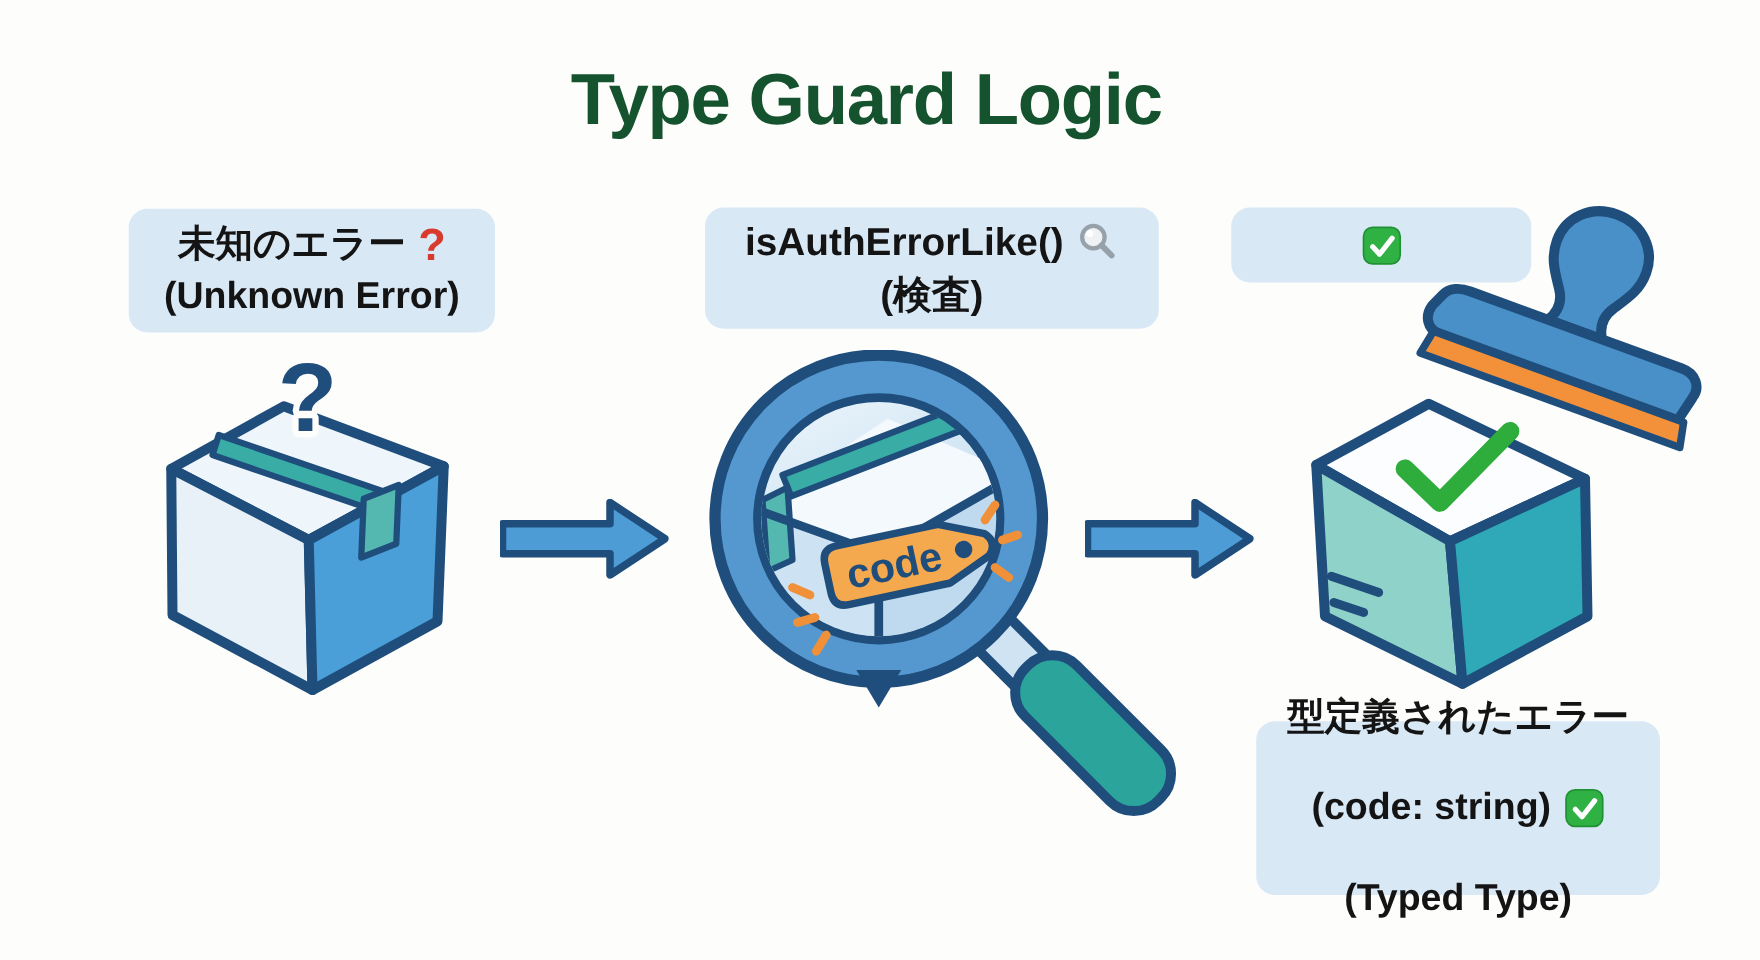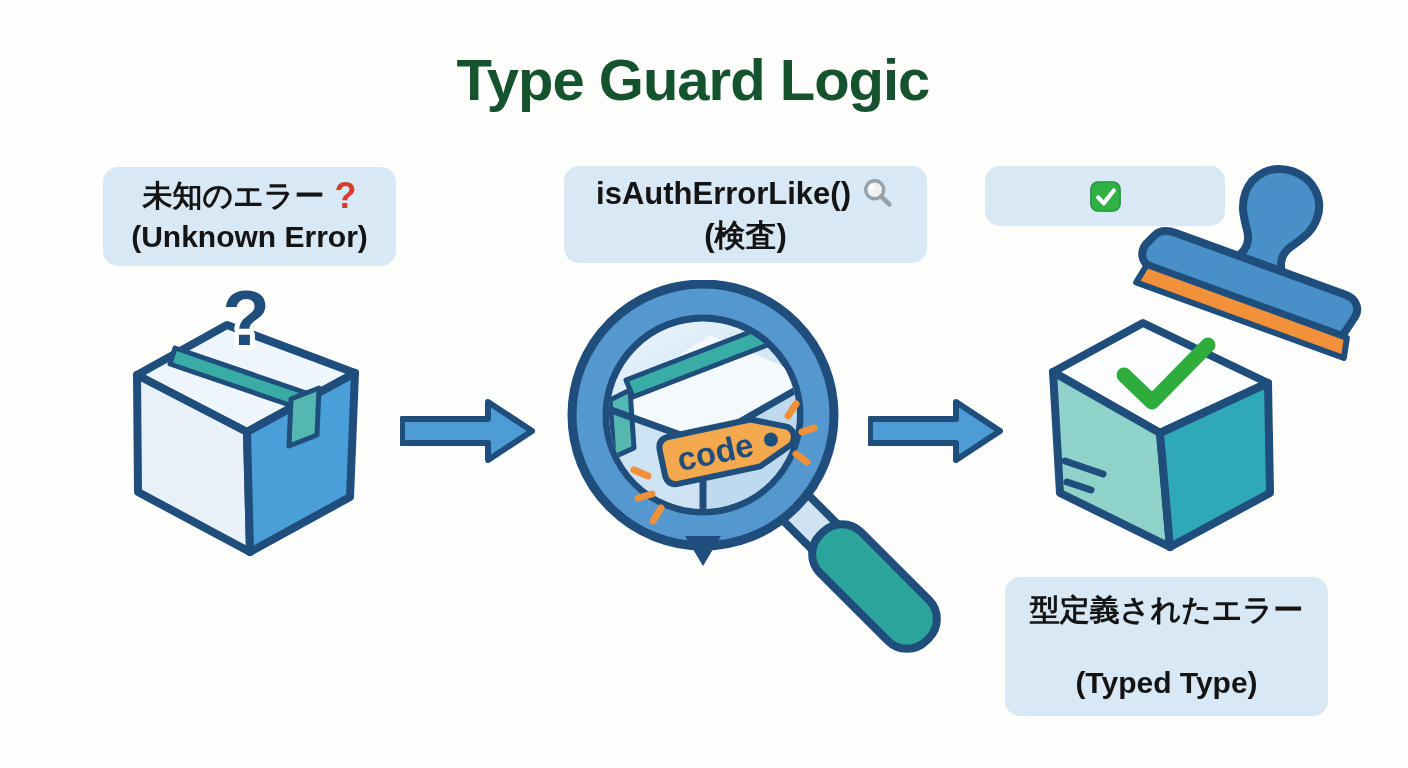--- a/index.html
+++ b/index.html
@@ -64,20 +64,27 @@
       <svg class="emoji-svg" viewBox="0 0 36 36">
         <rect x="2" y="2" width="32" height="32" rx="8" fill="#2fb143" stroke="#219136" stroke-width="1.5"></rect>
         <path d="M 10 19 L 16 25.5 L 27 11.5" fill="none" stroke="#ffffff" stroke-width="4.5" stroke-linecap="round" stroke-linejoin="round"></path>
       </svg>
     </div>
   </div>
 
   <div class="label" id="label-typed">
     <div class="row">
       <span>型定義されたエラー</span>
+    </div>
+    <div class="row">
+      <span>(code: string)</span>
+      <svg class="emoji-svg" viewBox="0 0 36 36">
+        <rect x="2" y="2" width="32" height="32" rx="8" fill="#2fb143" stroke="#219136" stroke-width="1.5"></rect>
+        <path d="M 10 19 L 16 25.5 L 27 11.5" fill="none" stroke="#ffffff" stroke-width="4.5" stroke-linecap="round" stroke-linejoin="round"></path>
+      </svg>
     </div>
     <div class="row">
       <span>(Typed Type)</span>
     </div>
   </div>
 
   <svg class="illus" style="left:105px; top:265px;" width="285" height="300" viewBox="0 0 285 300">
     <polygon points="122,60 250,108 142,167 32,110" fill="#eff6fb" stroke="#1f4e7c" stroke-width="8" stroke-linejoin="round"></polygon>
     <polygon points="32,110 142,167 145,287 33,227" fill="#e8f1f8" stroke="#1f4e7c" stroke-width="8" stroke-linejoin="round"></polygon>
     <polygon points="142,167 250,108 245,232 145,287" fill="#4a9fd8" stroke="#1f4e7c" stroke-width="8" stroke-linejoin="round"></polygon>

